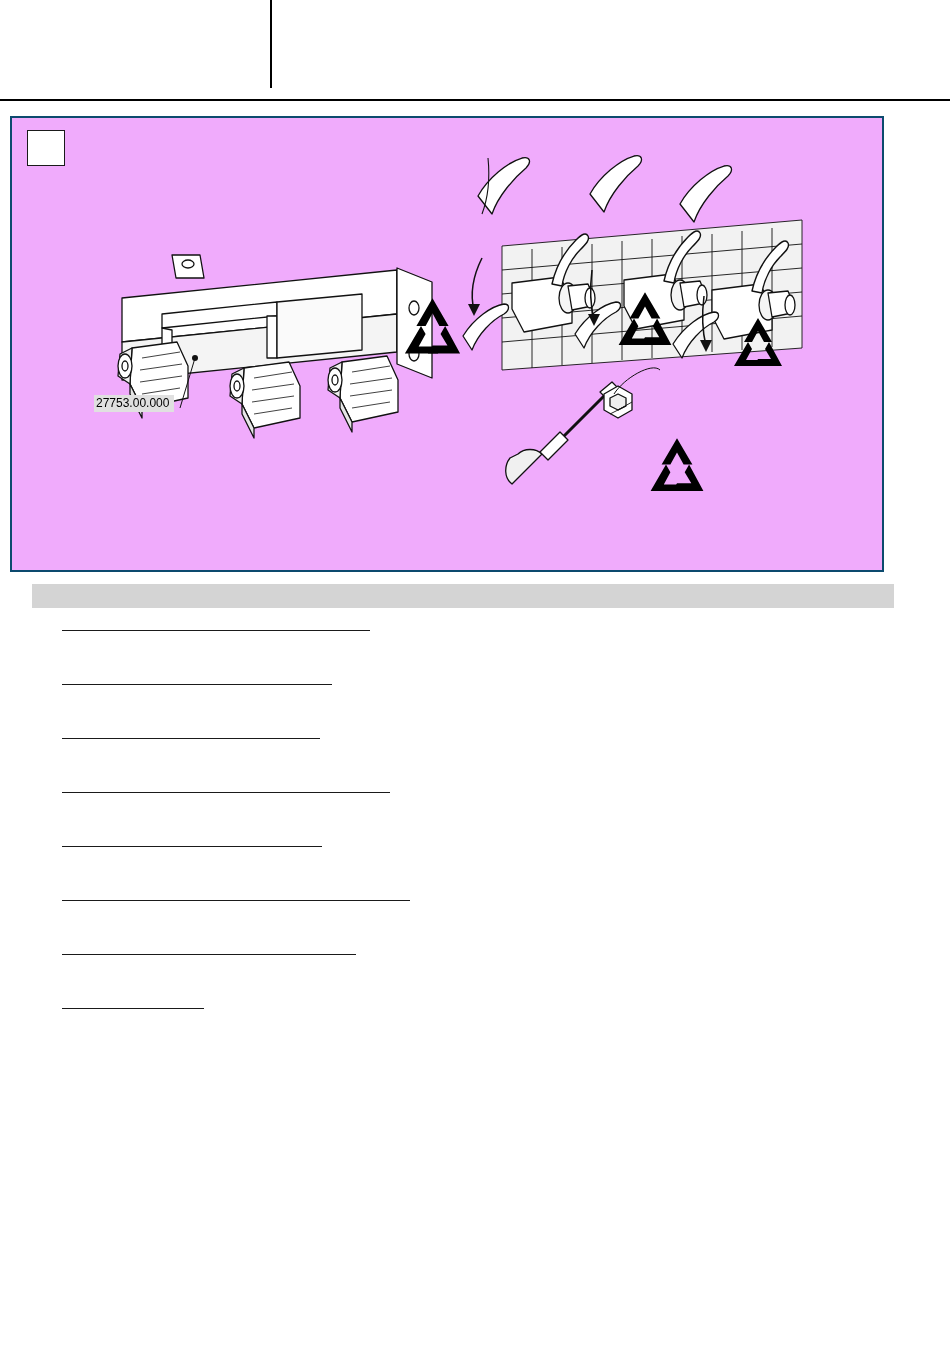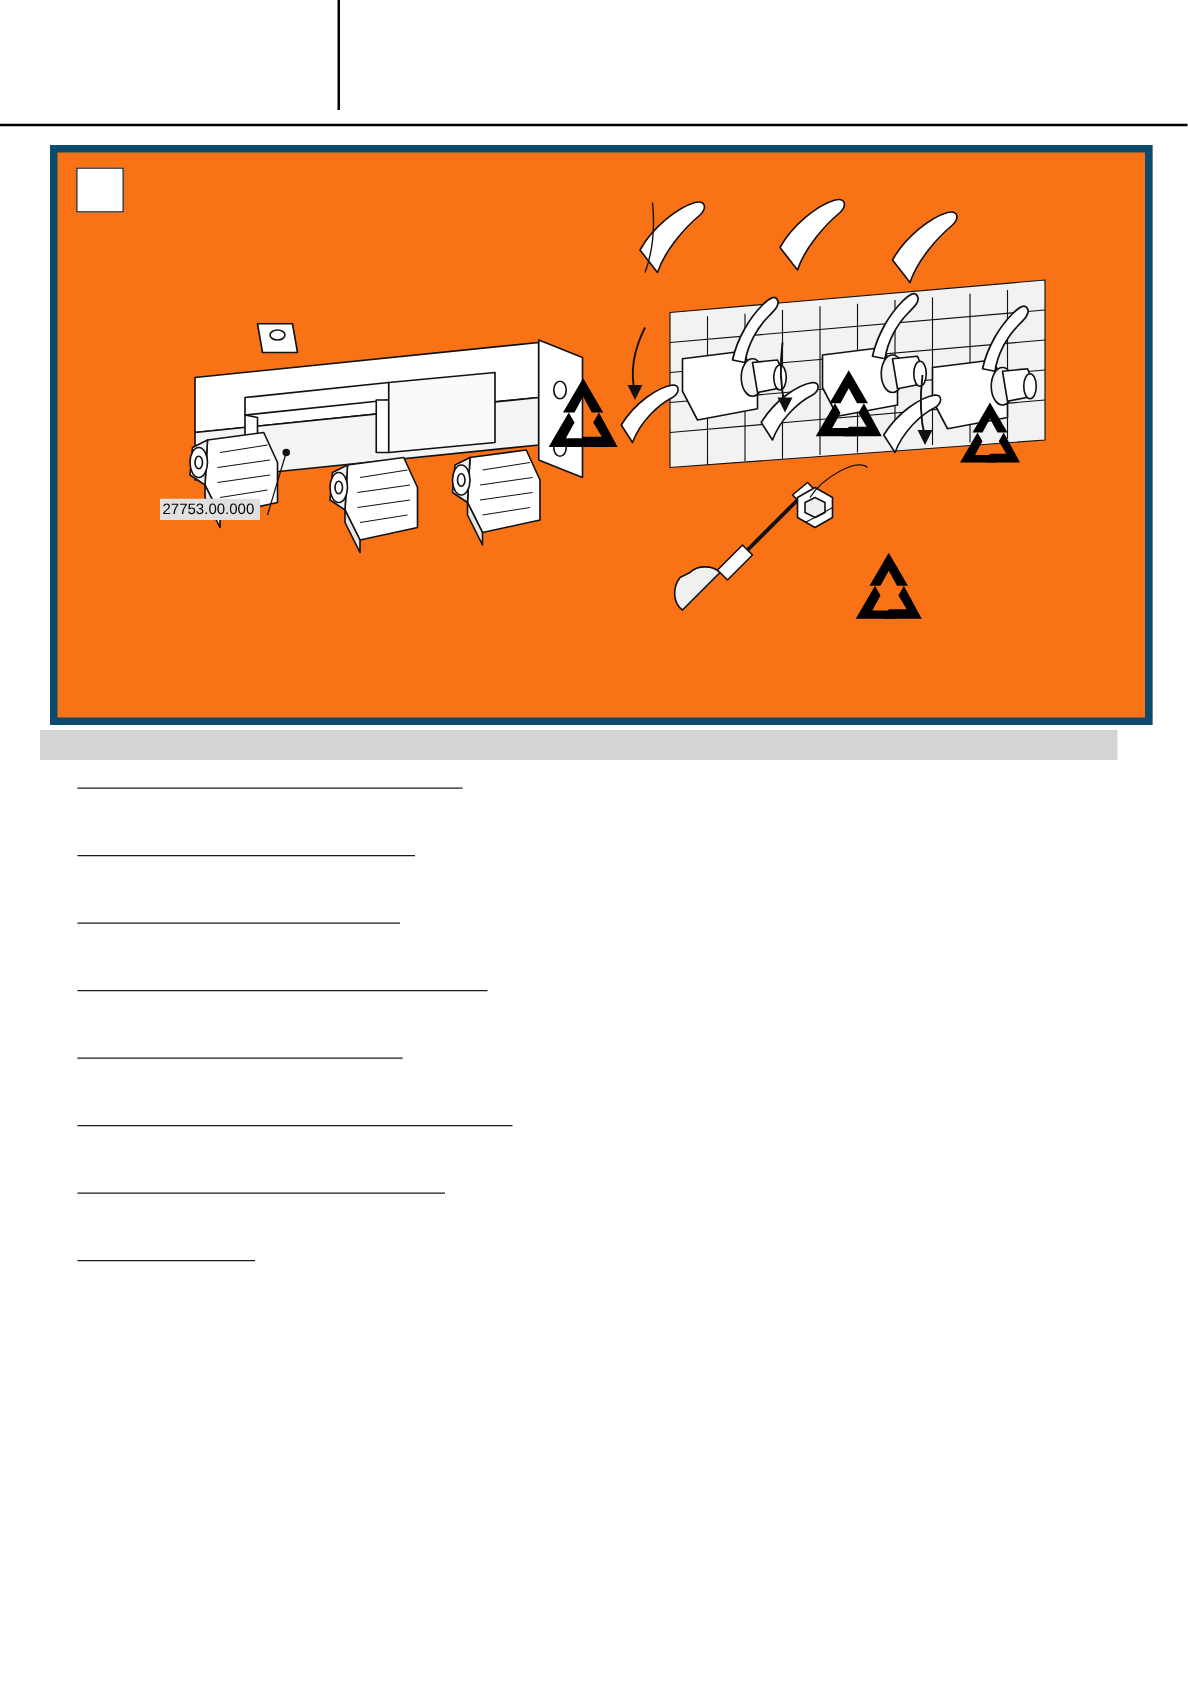--- a/index.html
+++ b/index.html
@@ -37,26 +37,26 @@
     left: 0;
     top: 99px;
     width: 950px;
     height: 2px;
     background: #000;
   }
 
   
   .figure-panel {
     position: absolute;
-    left: 40px;
+    left: 10px;
     top: 116px;
     width: 870px;
     height: 452px;
-    background: #f97316;
-    border: 6px solid #0c4a6e;
+    background: #f0abfc;
+    border: 2px solid #0c4a6e;
   }
   .step-box {
     position: absolute;
     left: 15px;
     top: 12px;
     width: 36px;
     height: 34px;
     background: #ffffff;
     border: 1px solid #1a1a1a;
   }

